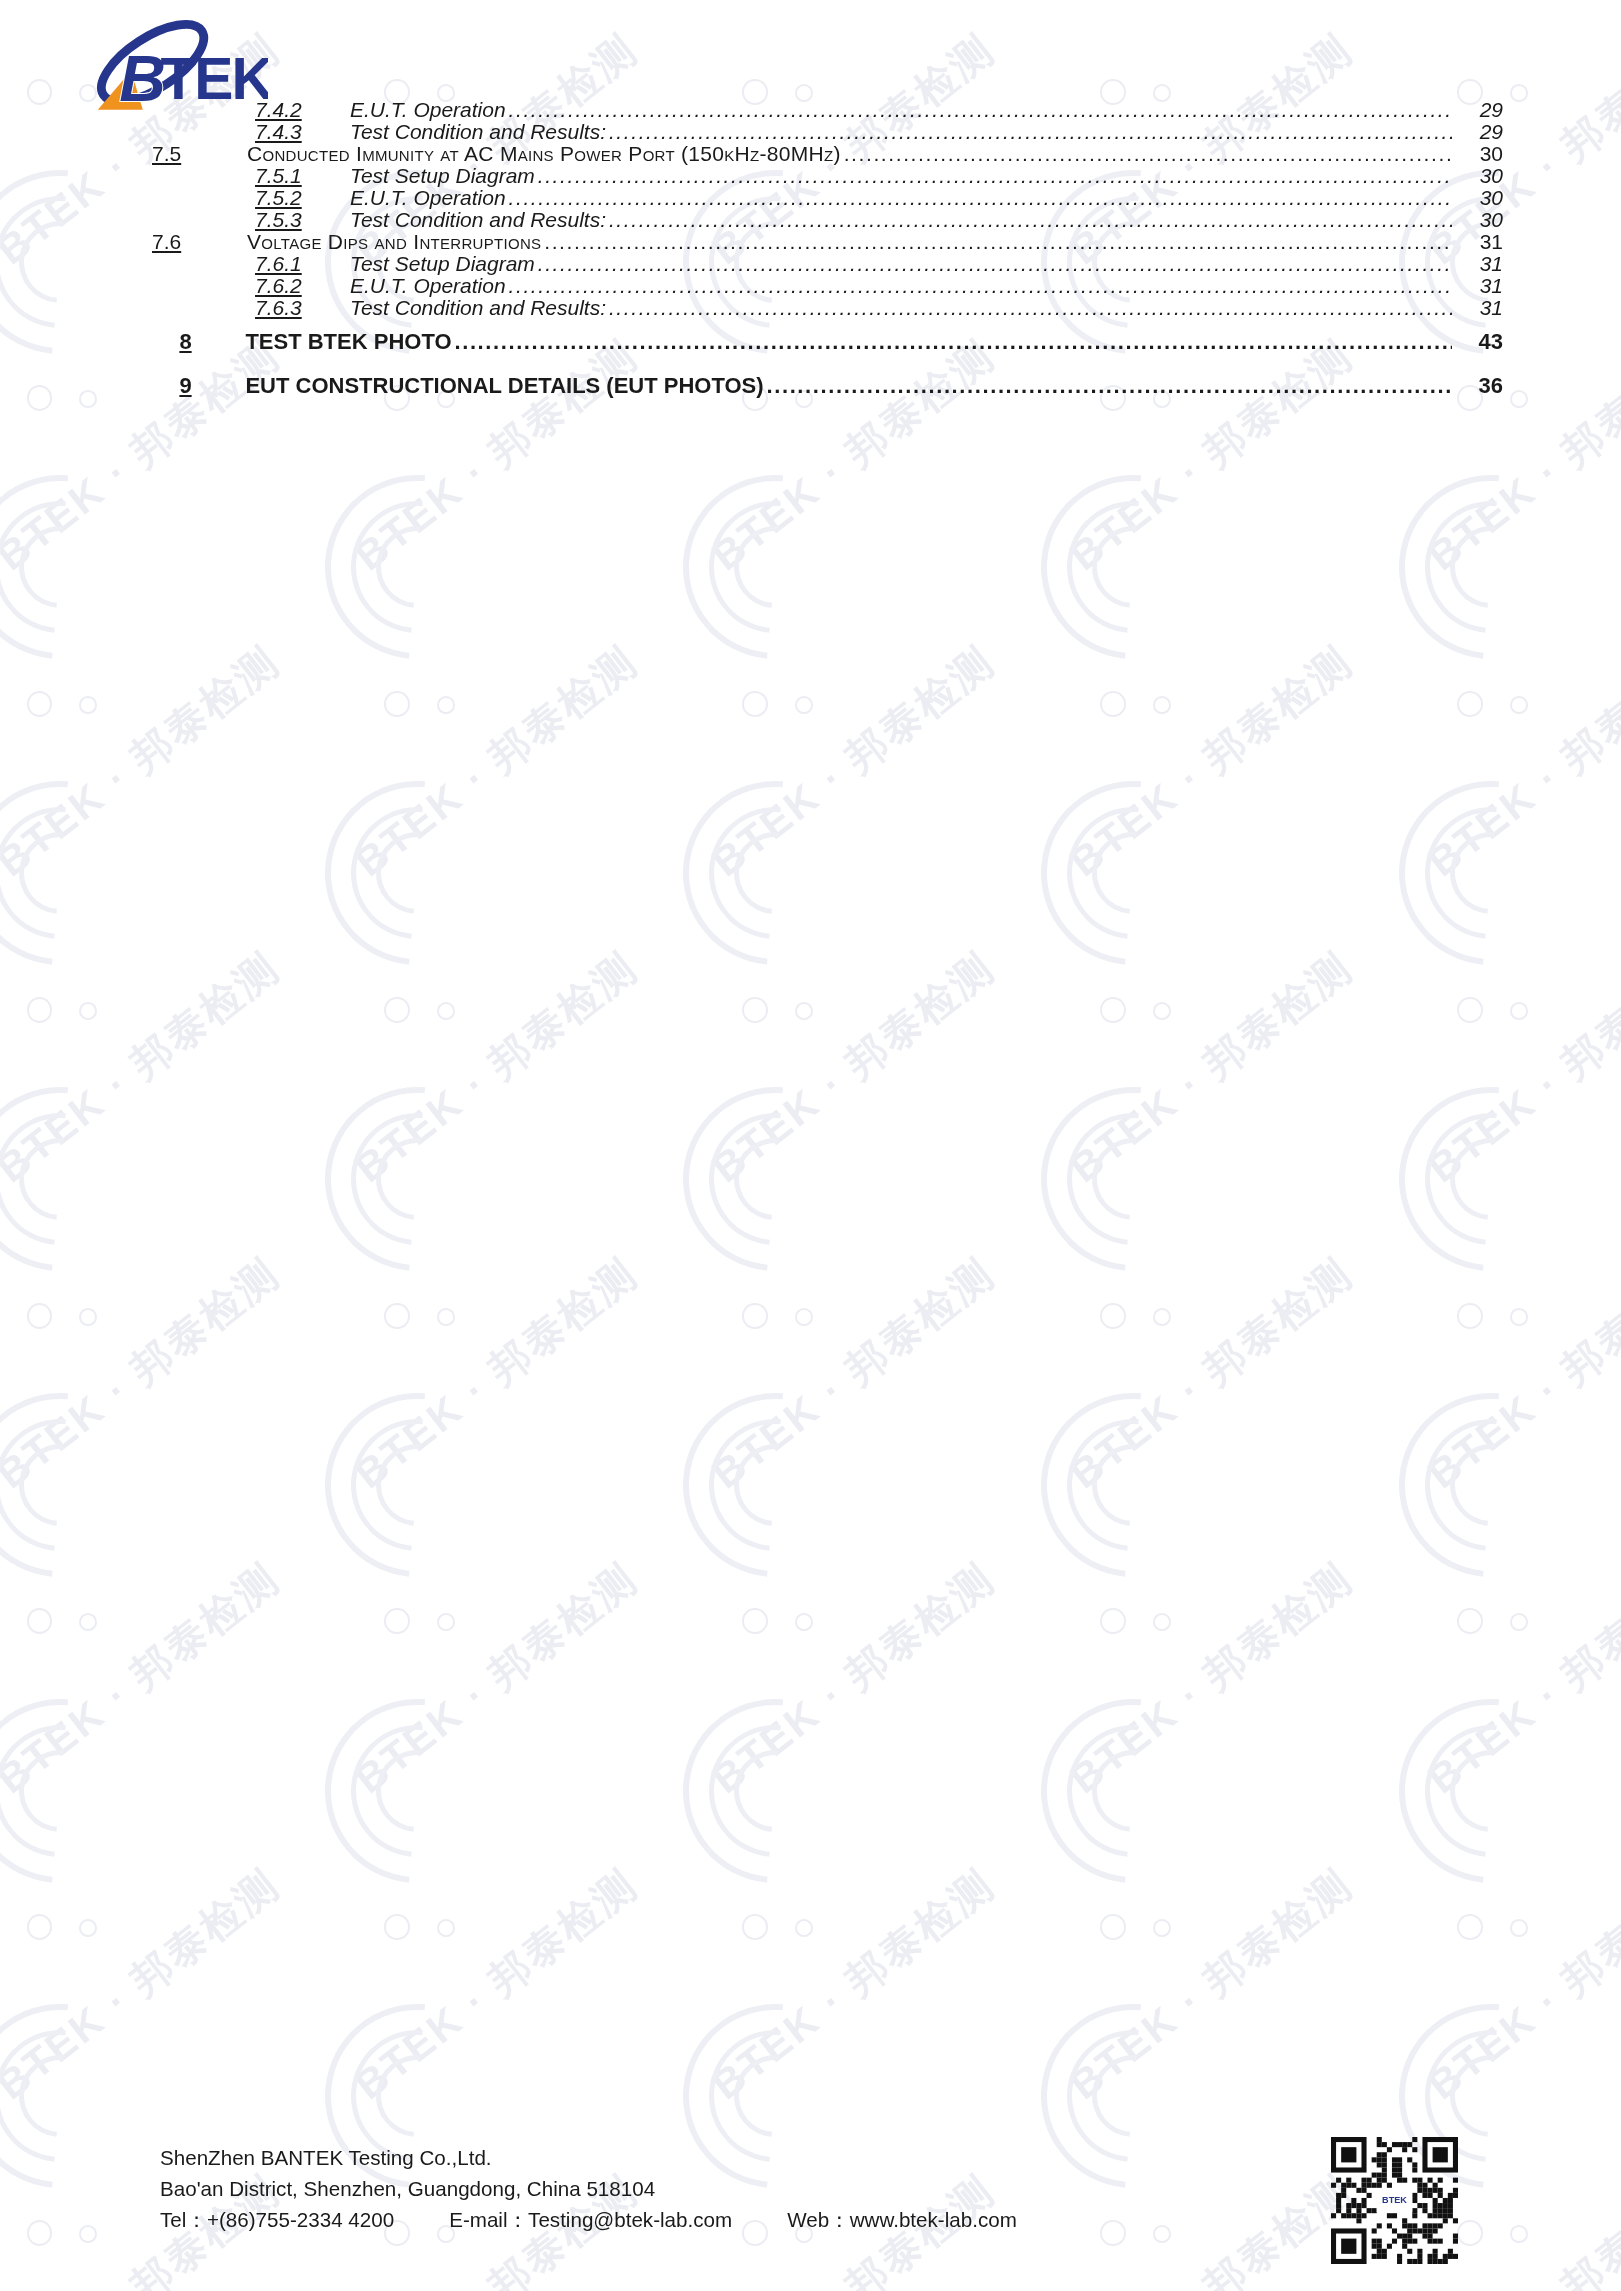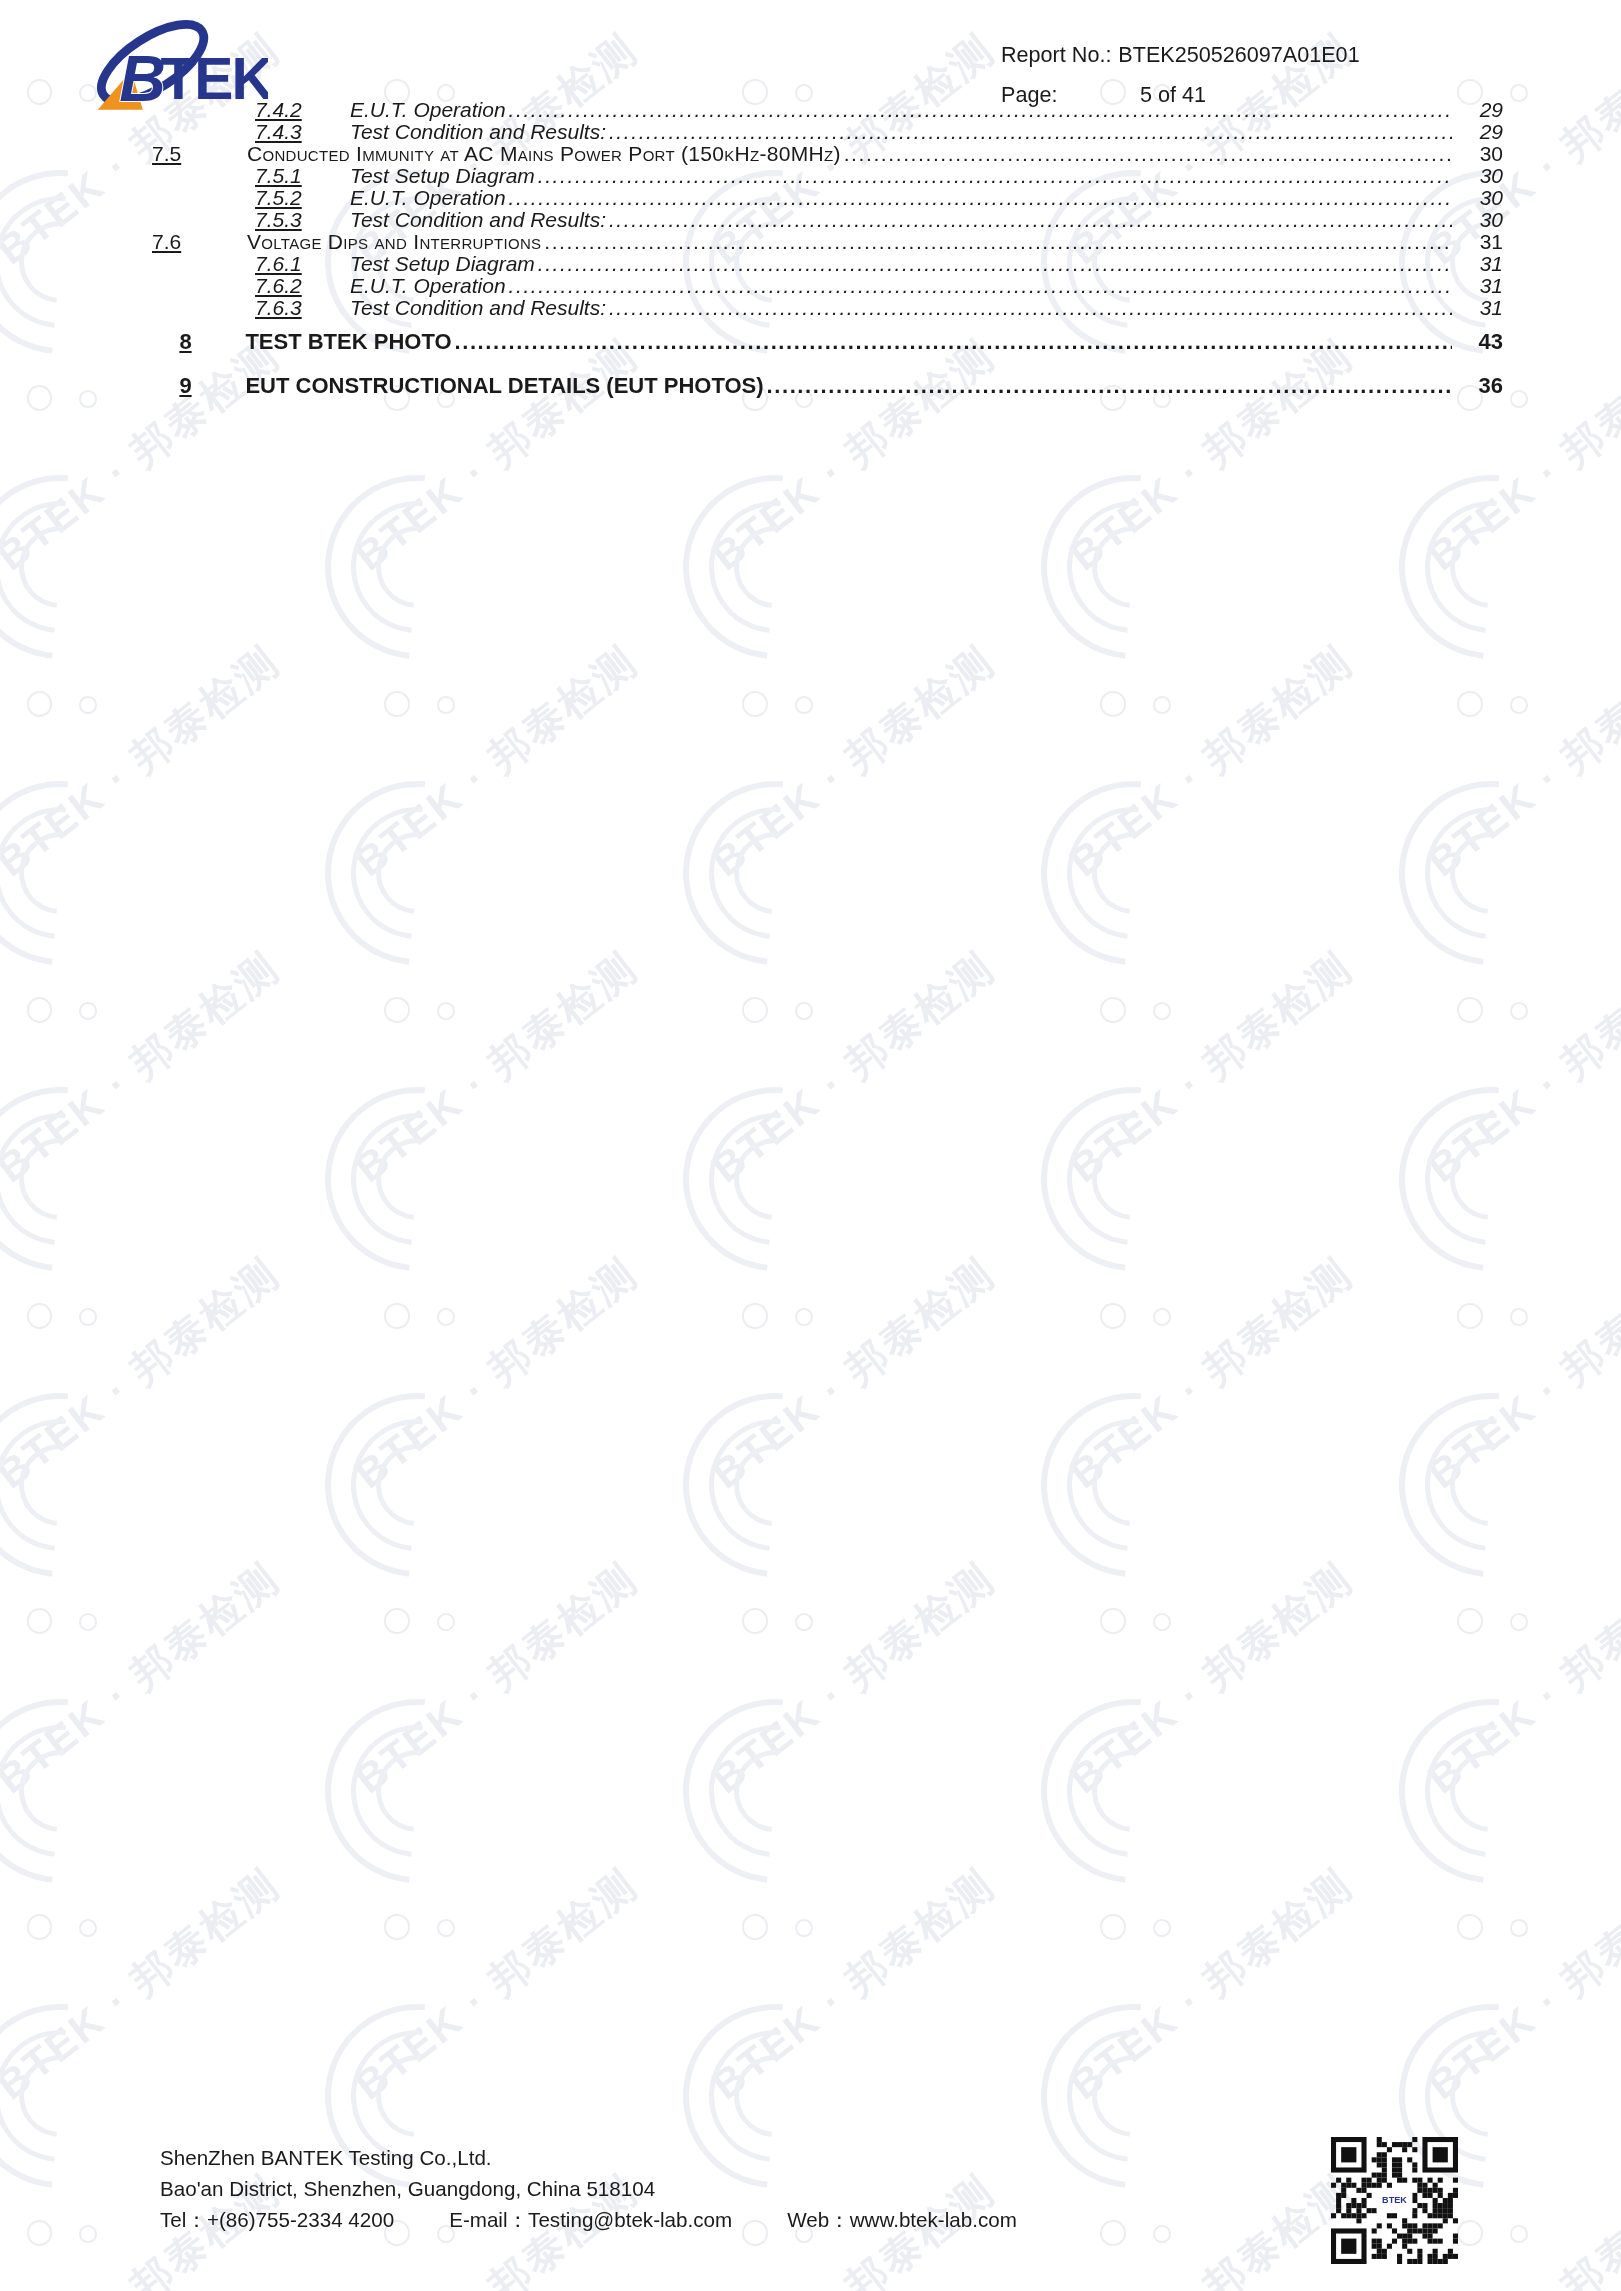--- a/index.html
+++ b/index.html
@@ -232,30 +232,20 @@
 
     <div class="logo">
       <svg viewBox="0 0 182 104">
         <ellipse cx="64" cy="52" rx="60" ry="26" transform="rotate(-33 64 52)" fill="none" stroke="#26368c" stroke-width="9"></ellipse>
         <polygon points="8,100 42,60 54,100" fill="#f0921e"></polygon>
         <text x="30" y="91" font-size="66" font-weight="bold" font-style="italic" font-family="Liberation Sans, sans-serif" fill="#26368c" stroke="#ffffff" stroke-width="2" paint-order="stroke">B</text>
         <text x="72" y="89" font-size="60" font-weight="bold" letter-spacing="-2" font-family="Liberation Sans, sans-serif" fill="#26368c">TEK</text>
       </svg>
     </div>
 
-    <div class="hdr-right">
-      <div class="hdr-row">
-        <span>Report No.:</span>
-        <span style="margin-left:6.9px;">BTEK250526097A01E01</span>
-      </div>
-      <div class="hdr-row">
-        <span class="hdr-page-label">Page:</span>
-        <span>5 of 41</span>
-      </div>
-    </div>
 
     <div class="toc">
   <div class="toc-row lv3">
     <span class="toc-num">7.4.2</span>
     <span class="toc-title">E.U.T. Operation</span>
     <span class="toc-leader"></span>
     <span class="toc-page">29</span>
   </div>
 
   <div class="toc-row lv3">

